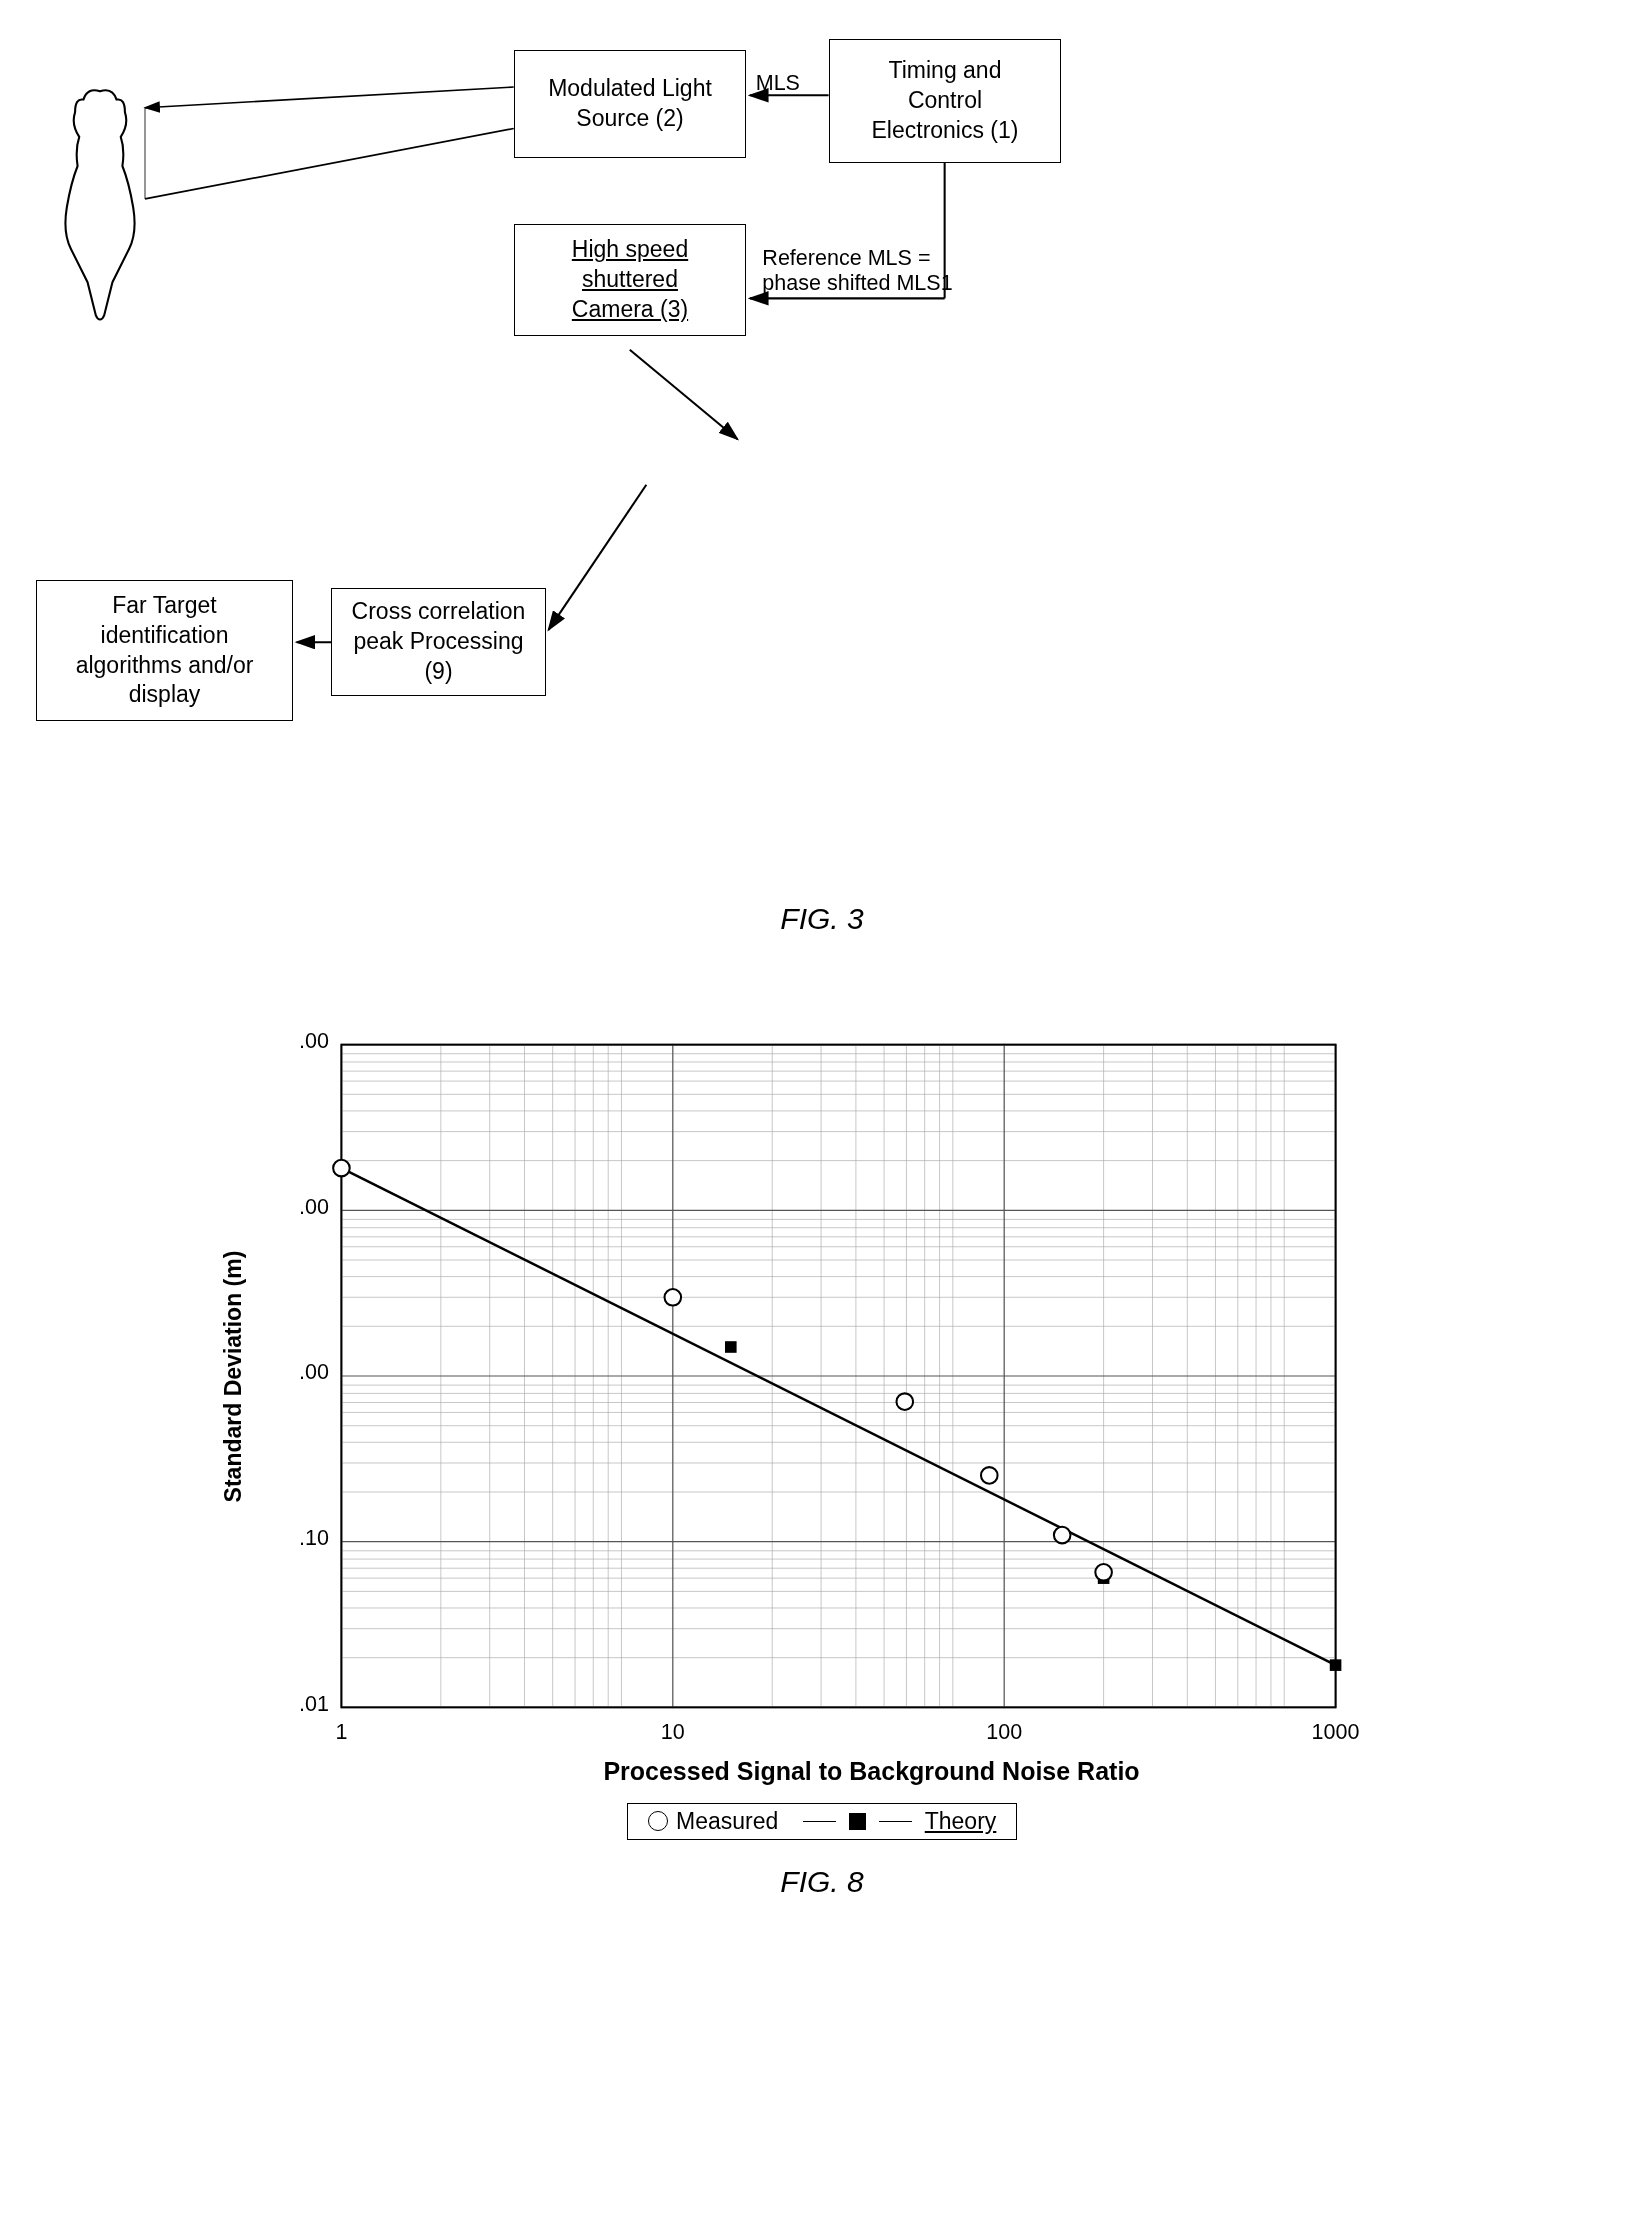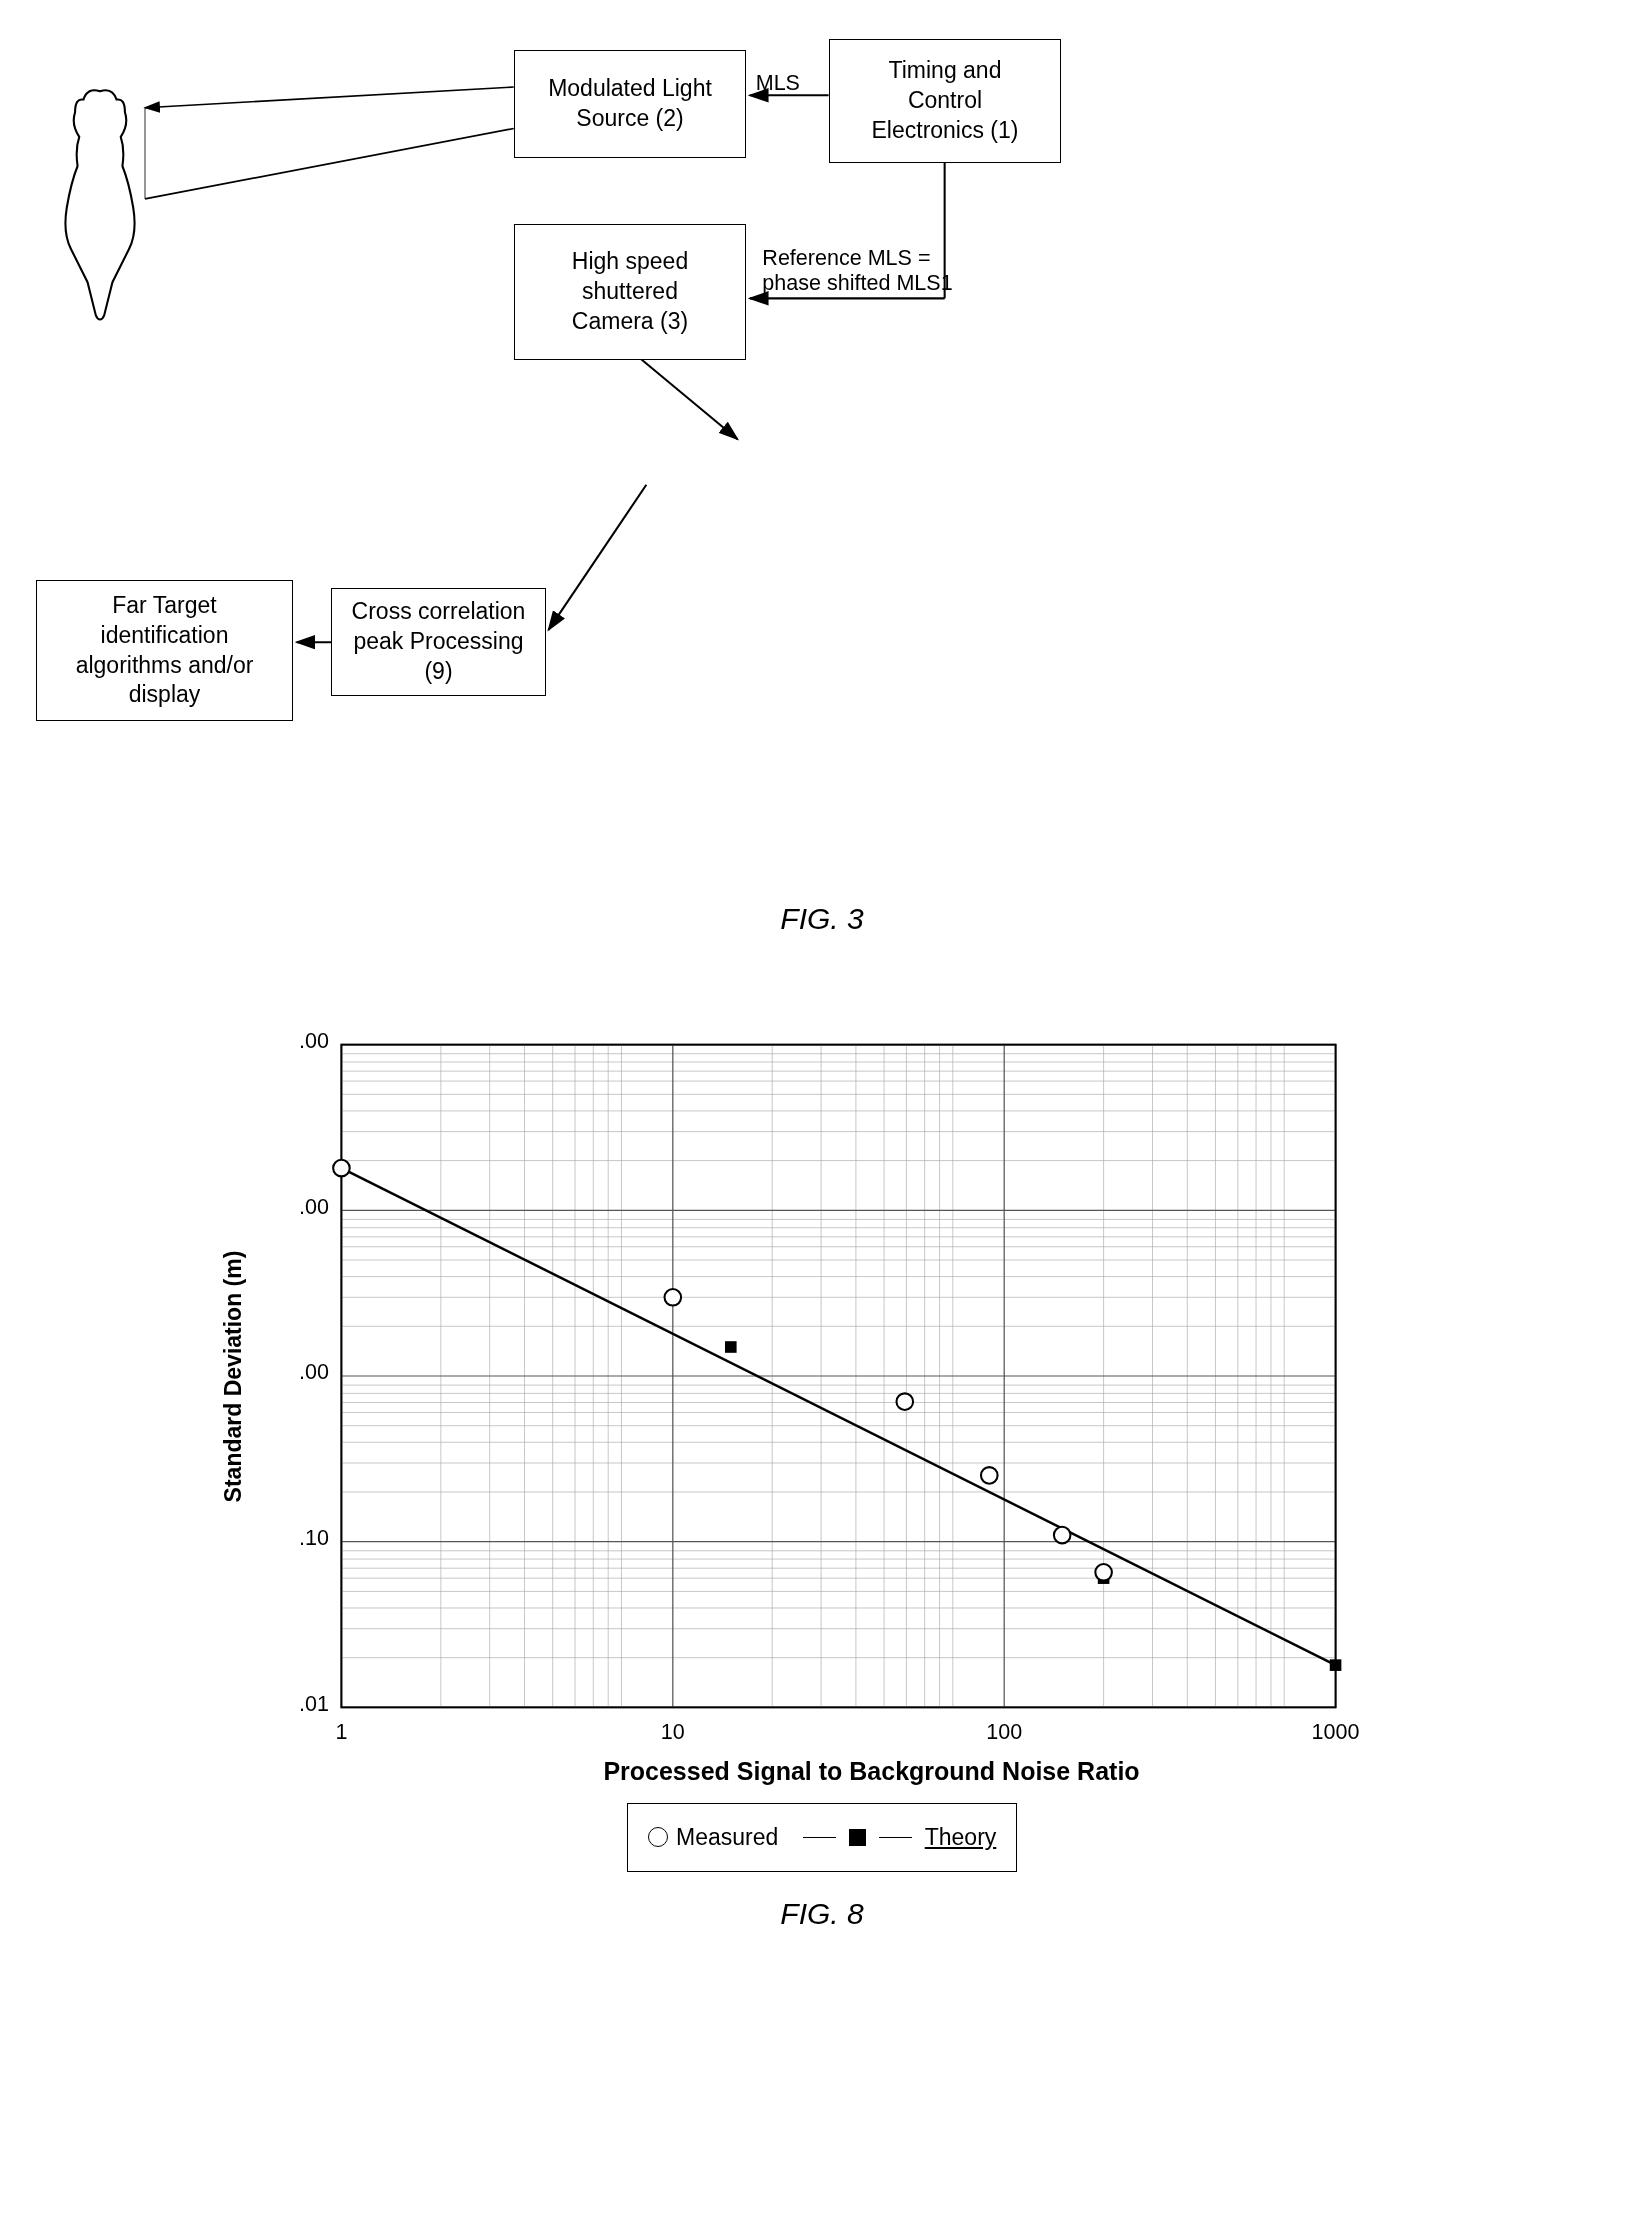--- a/index.html
+++ b/index.html
@@ -37,21 +37,21 @@
     .box-mls {
       left: 514px; top: 50px;
       width: 232px; height: 108px;
     }
     .box-timing {
       left: 829px; top: 39px;
       width: 232px; height: 124px;
     }
     .box-camera {
       left: 514px; top: 224px;
-      width: 232px; height: 136px;
+      width: 232px; height: 112px; text-decoration: underline;
     }
     .box-framegrabber {
       left: 646px; top: 439px;
       width: 182px; height: 91px;
     }
     .box-crosscorr {
       left: 331px; top: 588px;
       width: 215px; height: 108px;
     }
     .box-fartarget {
@@ -120,21 +120,21 @@
       align-items: center;
       margin-top: 16.6px;
       gap: 33px;
     }
 
     .legend-box {
       display: flex;
       align-items: center;
       gap: 8.3px;
       border: 1.7px solid #000;
-      padding: 20px 20px;
+      padding: 4px 20px;
       font-size: 23px;
     }
 
     .legend-symbol-circle {
       width: 20px;
       height: 20px;
       border: 1.7px solid #000;
       border-radius: 50%;
       background: #fff;
       display: inline-block;

